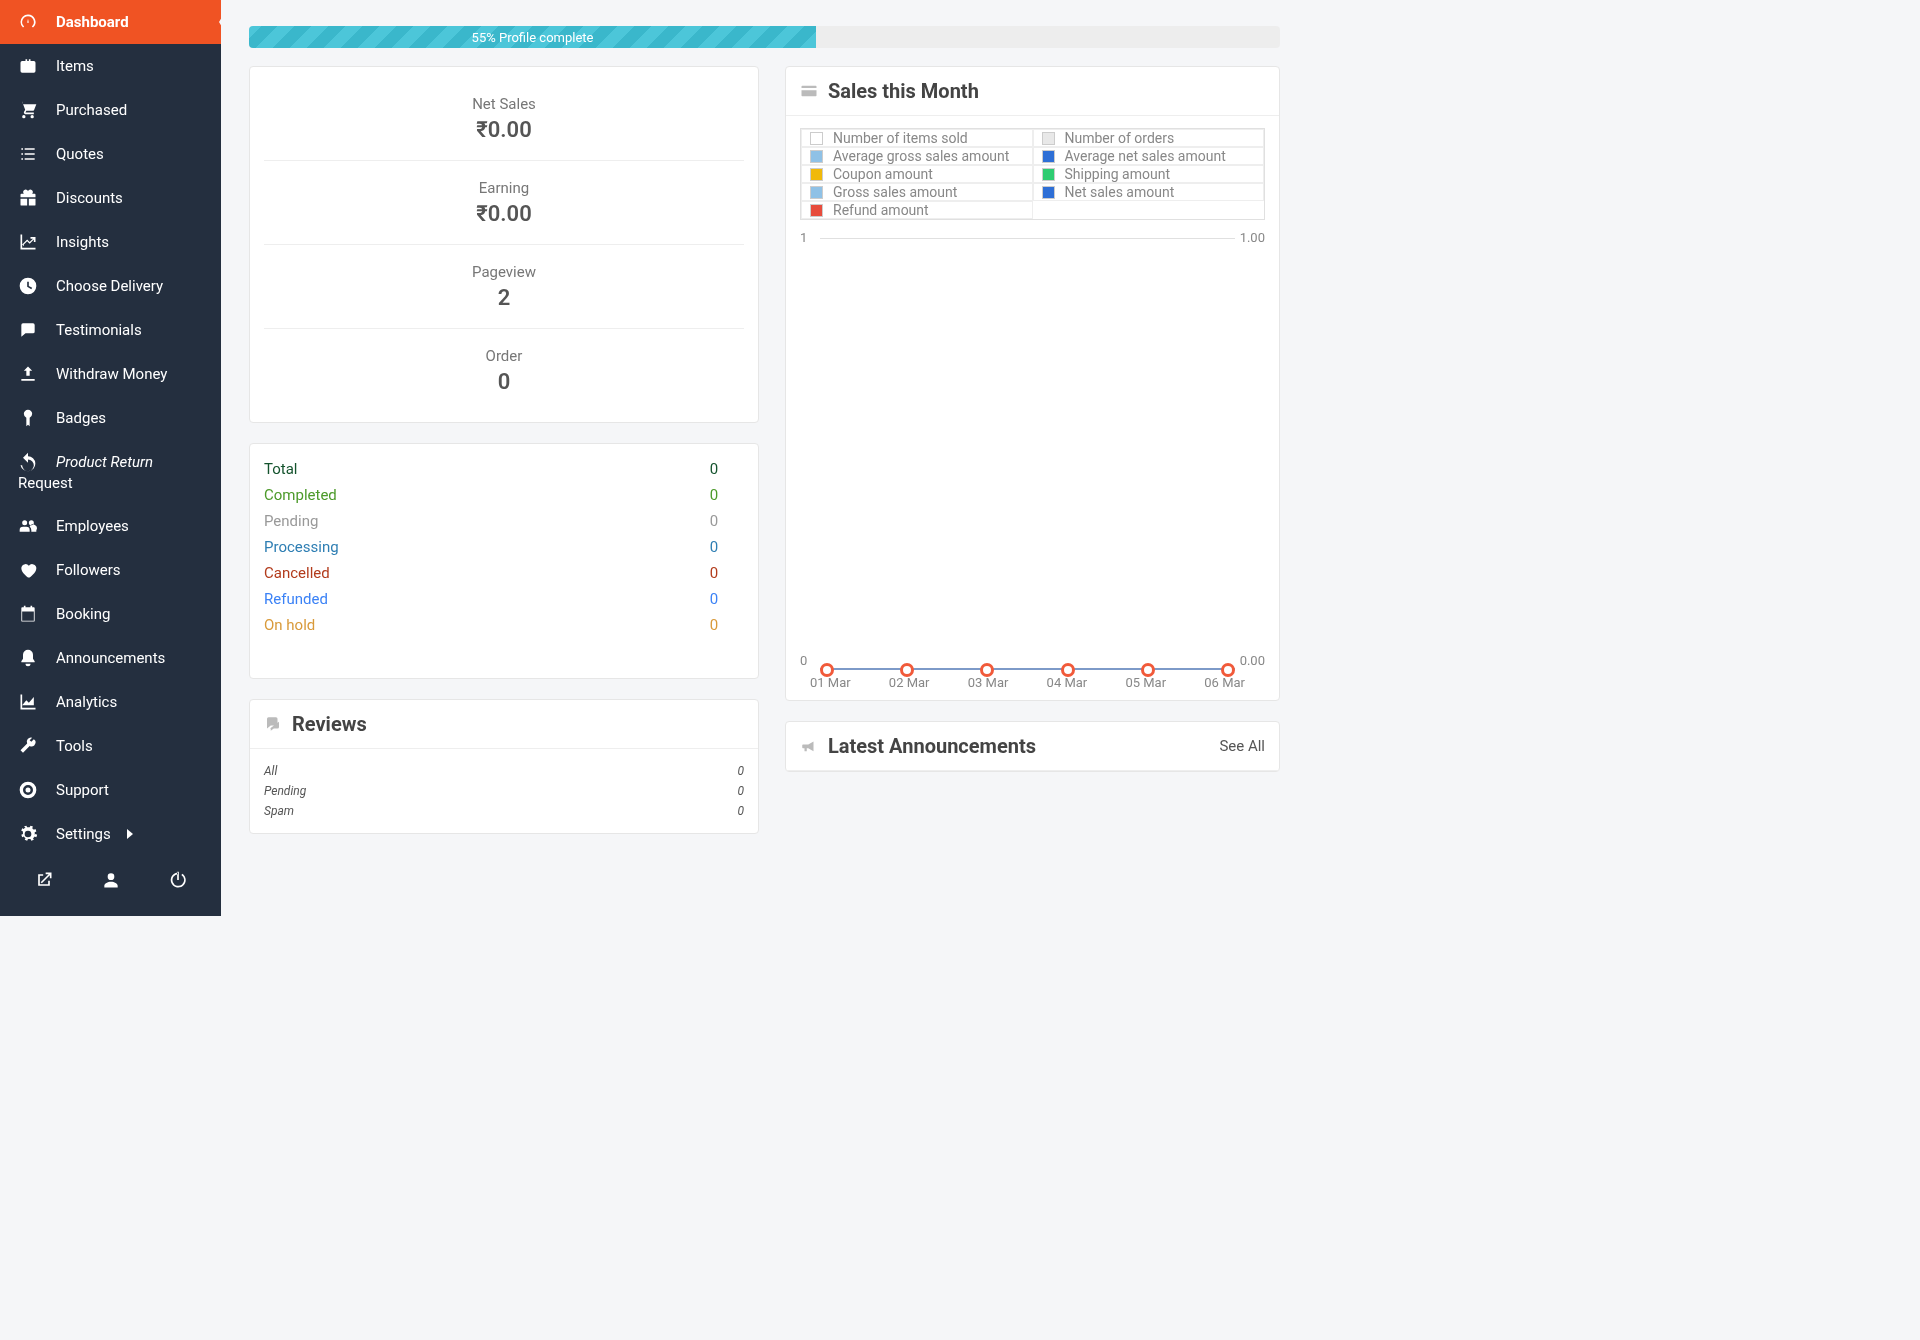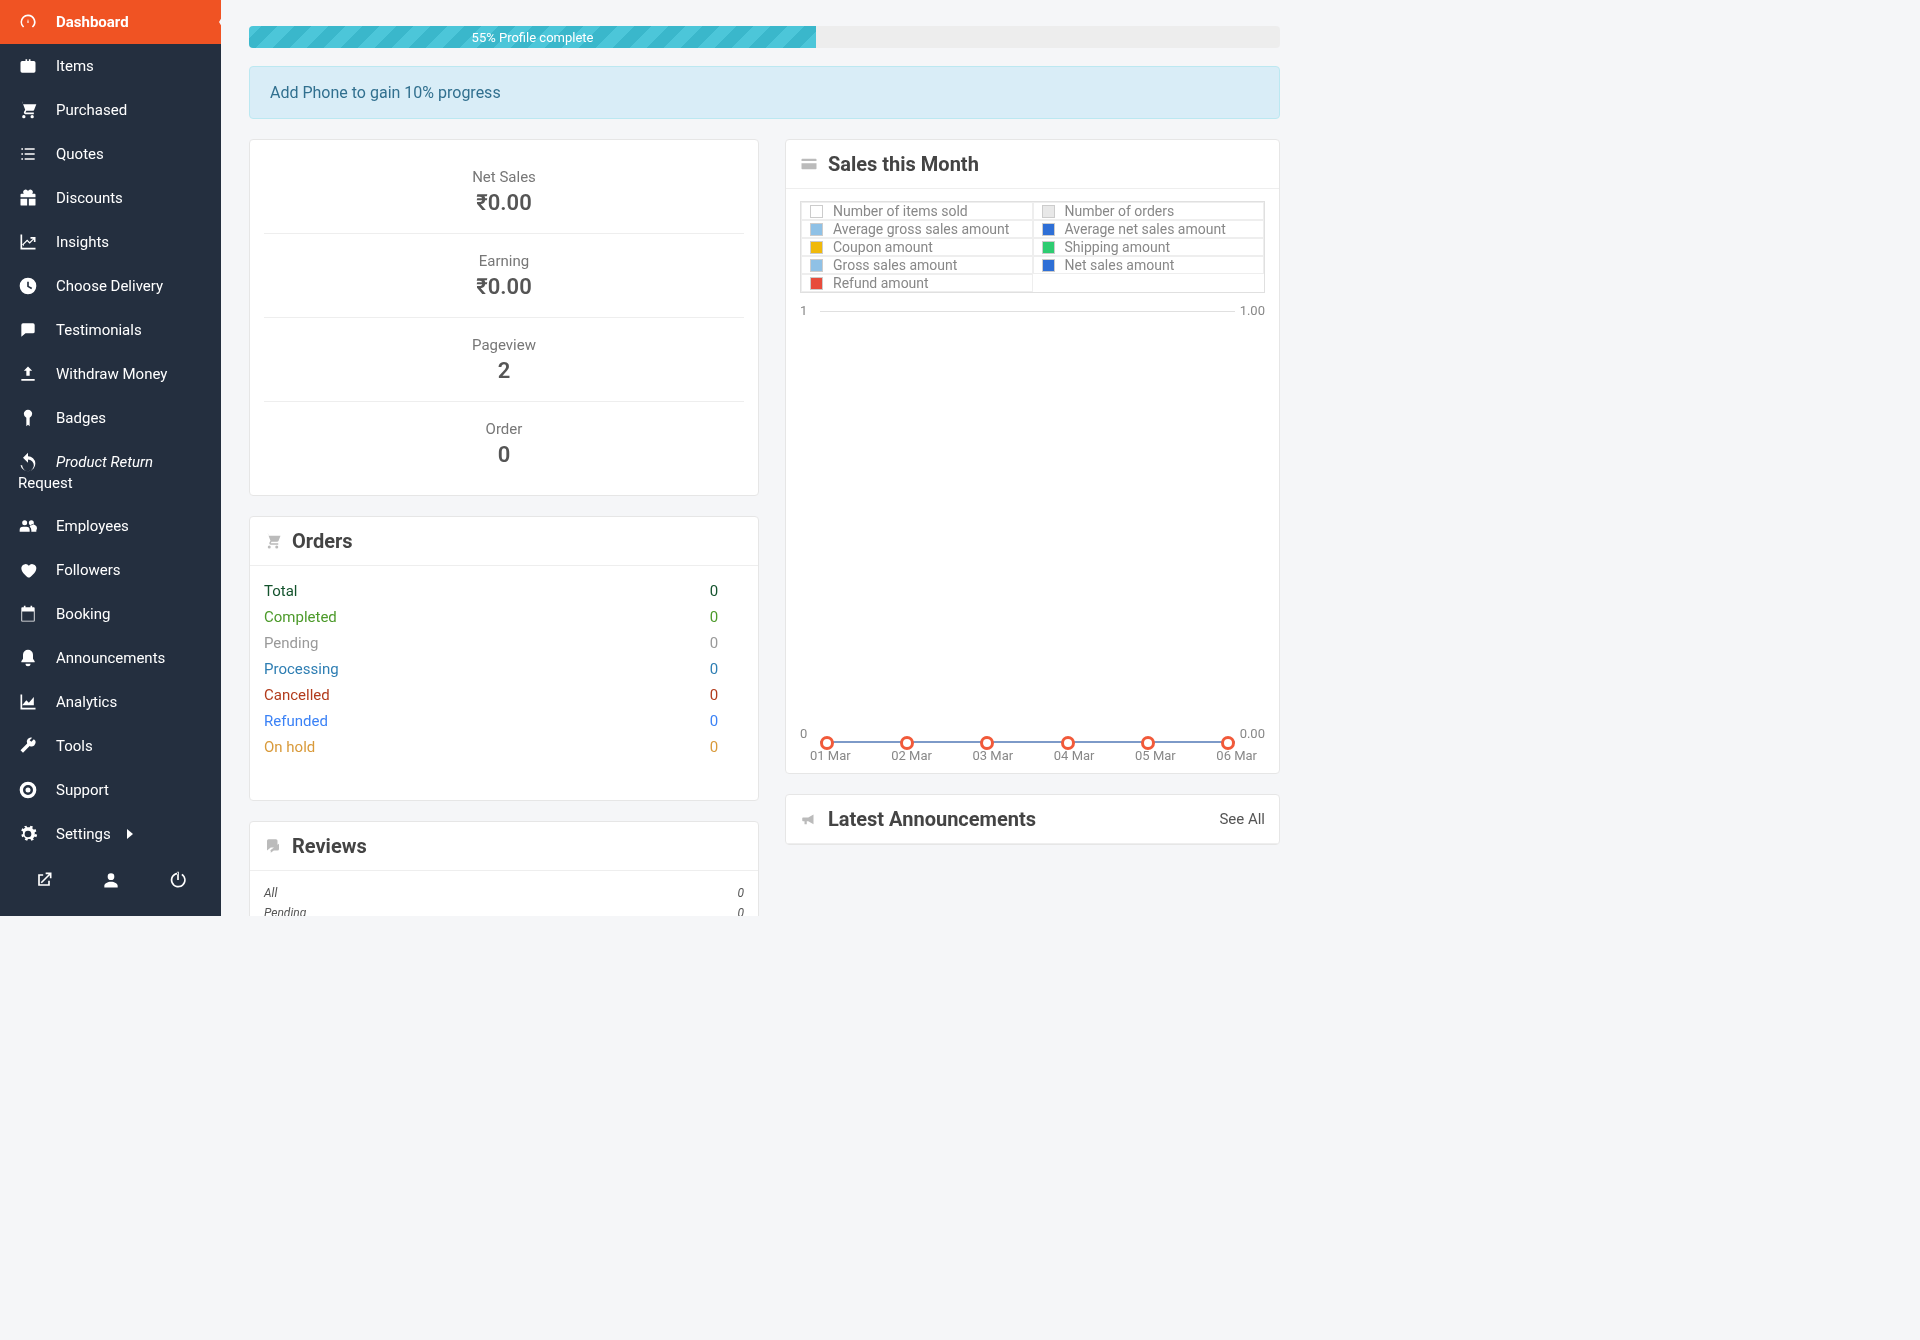--- a/index.html
+++ b/index.html
@@ -58,21 +58,21 @@
 .chart-area { position: relative; height: 460px; margin: 10px 14px; }
 .ylab { position: absolute; font-size: 13px; color: #888; }
 .y1l { left: 0; top: 0; }
 .y1r { right: 0; top: 0; }
 .y0l { left: 0; bottom: 22px; }
 .y0r { right: 0; bottom: 22px; }
 .xaxis { position: absolute; bottom: 20px; left: 20px; right: 30px; border-top: 2px solid #7d9ac8; }
 .xaxis-top { position: absolute; top: 8px; left: 20px; right: 30px; border-top: 1px solid #e0e0e0; }
 .pts { position: absolute; bottom: 20px; left: 20px; right: 30px; display: flex; justify-content: space-between; }
 .pt { width: 14px; height: 14px; background: #fff; border: 3px solid #f15a3a; border-radius: 50%; transform: translateY(7px); }
-.xlabels { position: absolute; bottom: 0; left: 10px; right: 8px; display: flex; justify-content: space-between; font-size: 13px; color: #888; }
+.xlabels { position: absolute; bottom: 0; left: 10px; right: 20px; display: flex; justify-content: space-between; font-size: 13px; color: #888; }
 
 svg { display: block; }
 </style>
 </head>
 <body>
 
 <div class="app">
 
   <div class="sidebar">
 
@@ -271,23 +271,20 @@
   </div>
 
   <div class="main">
 
     <div class="progress-wrap">
       <div class="progress-fill">
         <span>55% Profile complete</span>
       </div>
     </div>
 
-    <div class="alert">
-      <span>Add Phone to gain 10% progress</span>
-    </div>
 
     <div class="row">
 
       <div class="col col-left">
 
         <div class="card stats">
           <div class="stat">
             <div class="lbl">Net Sales</div>
             <div class="val">₹0.00</div>
           </div>
@@ -299,28 +296,20 @@
             <div class="lbl">Pageview</div>
             <div class="val">2</div>
           </div>
           <div class="stat">
             <div class="lbl">Order</div>
             <div class="val">0</div>
           </div>
         </div>
 
         <div class="card">
-          <div class="card-head">
-            <span class="hicon">
-                <svg viewBox="0 0 24 24">
-                  <path d="M7 18a2 2 0 100 4 2 2 0 000-4zm10 0a2 2 0 100 4 2 2 0 000-4zM3 2h2l3.6 9.6-1.3 2.4A2 2 0 009 17h10v-2H9l1-2h7.5a2 2 0 001.8-1.1L22 5H6.2L5.3 2H3z"></path>
-                </svg>
-              </span>
-            <span class="htitle">Orders</span>
-          </div>
           <div class="orders-body" id="orders-body">
               <div class="orow" style="color: #14532d;">
                 <span class="olbl">Total</span>
                 <span class="oval">0</span>
               </div>
               <div class="orow" style="color: rgb(76, 154, 42);">
                 <span class="olbl">Completed</span>
                 <span class="oval">0</span>
               </div>
               <div class="orow" style="color: rgb(153, 153, 153);">

